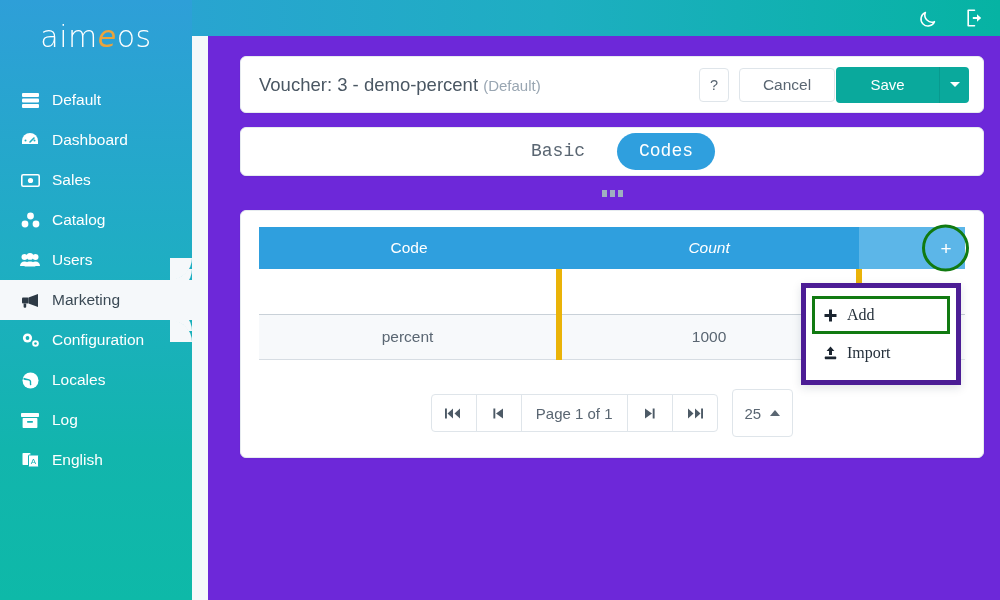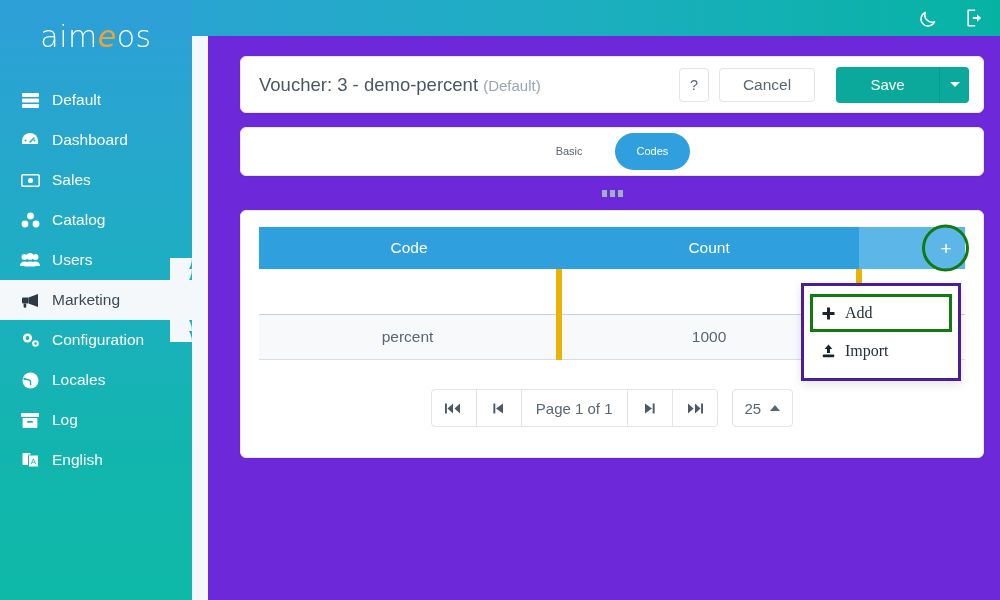--- a/index.html
+++ b/index.html
@@ -86,21 +86,21 @@
     font-size: 18.5px; color: #4a5763; flex: 1 1 auto; white-space: nowrap;
   }
   .hdr-title .muted { color: #99a6b2; font-size: 15px; }
   .btn {
     border: 1px solid #dfe5ea; background: #fff; color: #5a6672;
     border-radius: 4px; font-size: 14.5px;
     font-family: "Liberation Sans", sans-serif;
     display: inline-flex; align-items: center; justify-content: center;
   }
   .btn-help { width: 30px; height: 34px; margin-right: 10px; }
-  .btn-cancel { width: 96px; height: 34px; margin-right: 21px; font-size: 15.5px; }
+  .btn-cancel { width: 96px; height: 34px; margin-right: 1px; font-size: 15.5px; }
   .btn-save-group { display: flex; height: 36px; }
   .btn-save {
     background: #0aa99c; color: #fff; border: none;
     border-radius: 4px 0 0 4px; width: 103px; height: 36px;
     font-size: 15px; display: flex; align-items: center; justify-content: center;
   }
   .btn-save-caret {
     background: #0aa99c; border: none; border-left: 1px solid #089a8f;
     border-radius: 0 4px 4px 0; width: 30px; height: 36px;
     display: flex; align-items: center; justify-content: center;
@@ -110,42 +110,42 @@
     border-right: 5px solid transparent; border-top: 5px solid #fff;
   }
 
   
   .tabs-card {
     margin: 14px 32px 0 32px; height: 49px;
     display: flex; align-items: center; justify-content: center; gap: 10px;
   }
   .tab {
     padding: 0 22px; height: 37px; line-height: 37px;
-    border-radius: 19px; font-size: 11px; color: #5a6672;
+    border-radius: 19px; font-size: 18px; color: #5a6672; font-family: Liberation Mono, monospace;
   }
   .tab.active { background: #2f9fde; color: #fff; }
 
   
   .dots {
     height: 34px; display: flex; align-items: center; justify-content: center; gap: 3px;
   }
   .dots i { width: 5px; height: 7px; background: #9fb0c0; display: block; }
 
   
   .tbl-card {
     margin: 0 32px; height: 248px; position: relative; overflow: visible;
   }
   .tbl-inner { padding: 16px 18px 0 18px; }
   table { width: 100%; border-collapse: collapse; table-layout: fixed; }
   thead th {
     background: #2f9fde; color: #fff; font-weight: 400; font-size: 15.5px;
     height: 42px; text-align: center; border: none;
   }
   thead th.th-code  { width: 42.5%; }
-  thead th.th-count { width: 42.5%; }
+  thead th.th-count { width: 42.5%; font-style: italic; }
   thead th.th-act   { width: 15%; background: #5cb6e8; position: relative; }
   .plus-btn {
     position: absolute; right: 6px; top: 50%; transform: translateY(-50%);
     width: 26px; height: 26px; display: flex; align-items: center; justify-content: center;
     color: #fff; font-size: 19px; line-height: 1;
   }
   .hl-circle {
     position: absolute; right: -4px; top: 50%; transform: translateY(-50%);
     width: 47px; height: 47px; border: 3px solid #117a11; border-radius: 50%;
     pointer-events: none;
@@ -171,33 +171,33 @@
     border: 1px solid #dfe5ea; background: #fff; color: #5a6672;
     height: 38px; min-width: 46px; margin-left: -1px;
     display: flex; align-items: center; justify-content: center;
     font-size: 14px;
   }
   .pg:first-child { border-radius: 4px 0 0 4px; margin-left: 0; }
   .pg:last-child { border-radius: 0 4px 4px 0; }
   .pg-label { padding: 0 14px; font-size: 15px; }
   .per-page {
     border: 1px solid #dfe5ea; background: #fff; border-radius: 4px;
-    height: 38px; padding: 4px 12px; display: flex; align-items: center; gap: 9px;
+    height: 48px; padding: 4px 12px; display: flex; align-items: center; gap: 9px;
     color: #5a6672; font-size: 15px;
   }
   .caret-up {
     width: 0; height: 0; border-left: 5px solid transparent;
     border-right: 5px solid transparent; border-bottom: 6px solid #5a6672;
   }
 
   
   .dropdown {
     position: absolute; right: 22px; top: 72px;
     width: 160px; background: #fff;
-    border: 3px solid #4c1d95;
+    border: 5px solid #4c1d95;
     box-shadow: 0 3px 9px rgba(18,38,63,.13);
     padding: 8px 0; z-index: 40;
     font-family: "Liberation Serif", serif;
   }
   .dd-item {
     height: 38px; display: flex; align-items: center; gap: 9px;
     padding: 0 16px; font-size: 16px; color: #25303b;
   }
   .dd-item .dd-ic { width: 16px; display: flex; justify-content: center; }
   .hl-rect {

